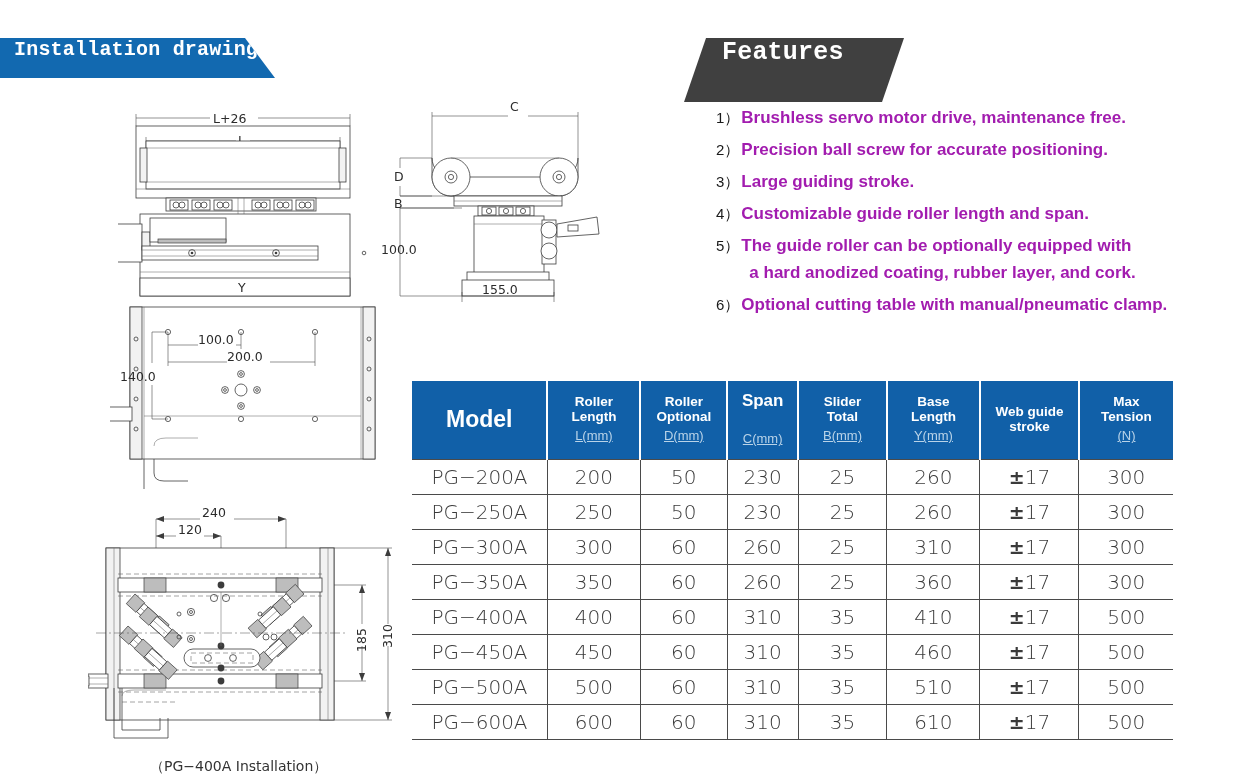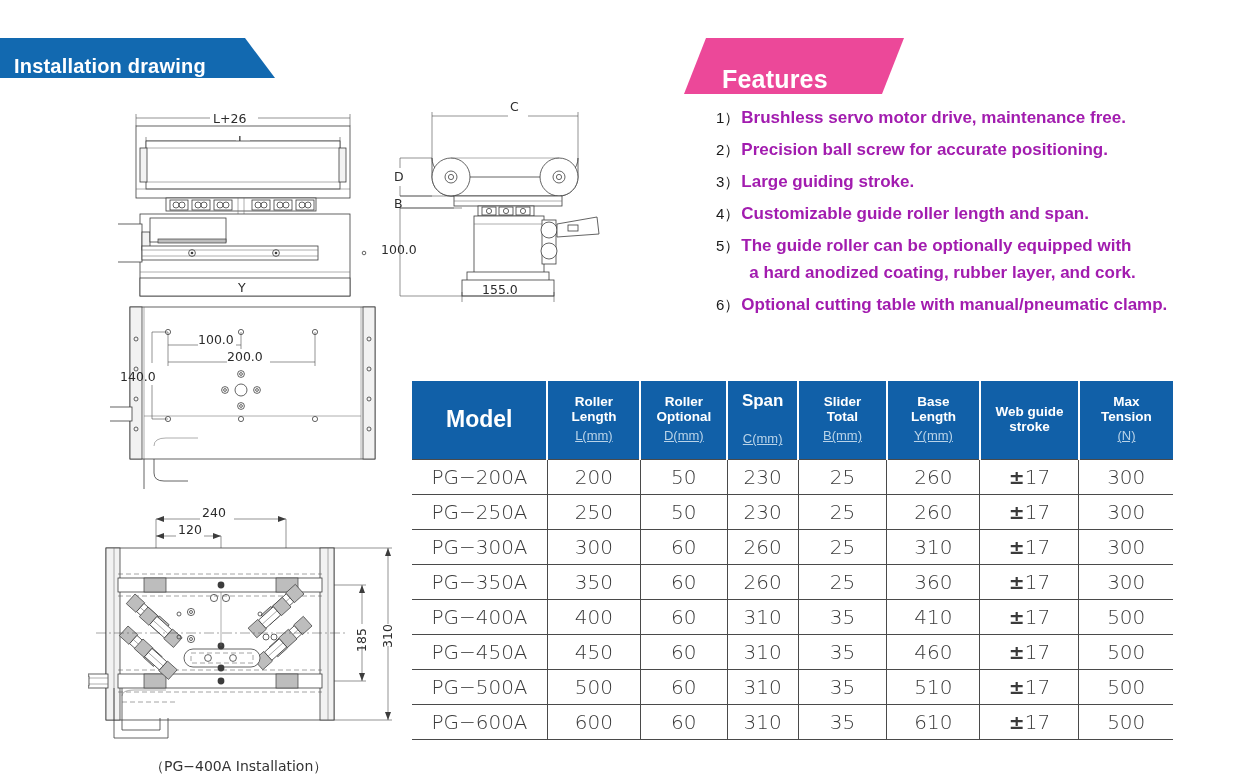--- a/index.html
+++ b/index.html
@@ -8,33 +8,34 @@
     background:#ffffff;
     font-family:"Liberation Sans",sans-serif;
     position:relative;overflow:hidden;
   }
 
   
   .banner{
     position:absolute;
     color:#fff;
     font-weight:bold;
-    display:flex;align-items:flex-end;
+    display:flex;align-items:flex-start;
     letter-spacing:.2px;
+    font-family:Liberation Mono, monospace;
   }
   .banner-install{
     left:0;top:38px;width:275px;height:40px;
     background:#1269b0;
     clip-path:polygon(0 0, 245px 0, 275px 100%, 0 100%);
     padding-left:14px;box-sizing:border-box;
     font-size:20px;
   }
   .banner-features{
-    left:684px;top:38px;width:220px;height:56px;
-    background:#ec4899;
+    left:684px;top:38px;width:220px;height:64px;
+    background:#404040;
     clip-path:polygon(22px 0, 220px 0, 198px 100%, 0 100%);
     padding-left:38px;box-sizing:border-box;
     font-size:25px;
   }
 
   
   .features{
     position:absolute;left:716px;top:104px;width:530px;
   }
   .feat-row{

